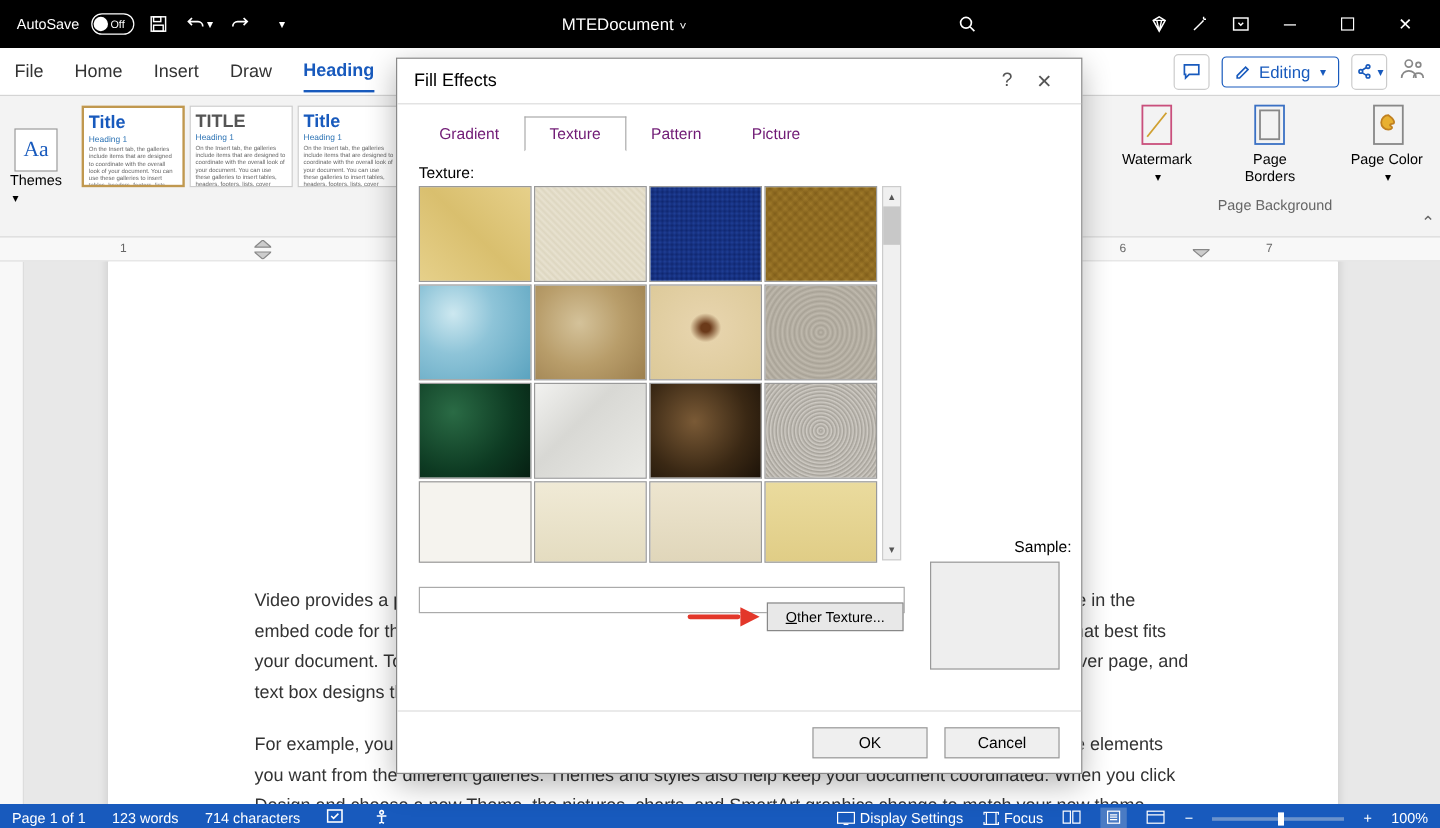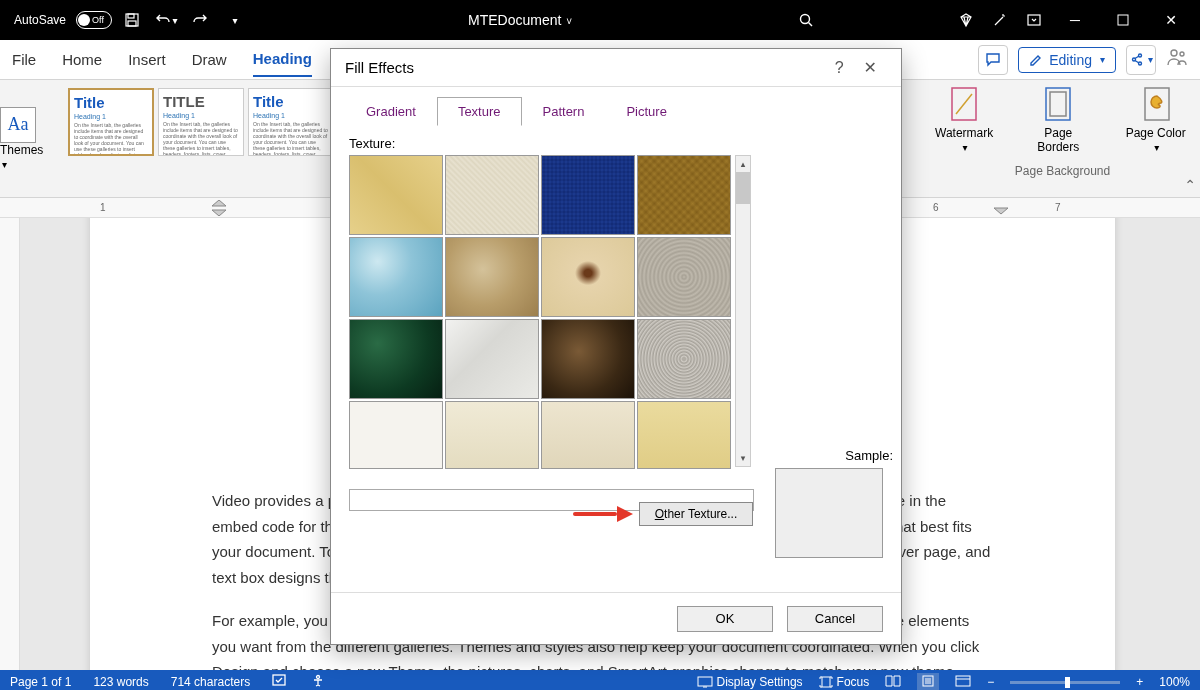--- a/index.html
+++ b/index.html
@@ -13,21 +13,21 @@
 .doc-title{flex:1;text-align:center;font-size:14px}
 .caret{font-size:10px;margin-left:2px}
 .win-btn{width:42px;height:32px;display:flex;align-items:center;justify-content:center;color:#fff}
 .ribbon-tabs{height:40px;background:#fff;display:flex;align-items:center;padding:0 12px;gap:26px;border-bottom:1px solid #d4d4d4}
 .rt{font-size:15px;color:#333;cursor:pointer;padding:8px 0}
 .rt.active{color:#185ABD;font-weight:600;border-bottom:2px solid #185ABD}
 .right-tools{margin-left:auto;display:flex;align-items:center;gap:10px}
 .editing-btn{border:1px solid #185ABD;color:#185ABD;padding:4px 10px;border-radius:4px;display:flex;align-items:center;gap:6px}
 .sq-btn{width:30px;height:30px;border:1px solid #ccc;border-radius:4px;display:flex;align-items:center;justify-content:center;color:#185ABD}
 .ribbon-body{height:118px;background:#f3f3f3;display:flex;border-bottom:1px solid #d4d4d4;position:relative}
-.themes-grp{width:60px;display:flex;flex-direction:column;justify-content:center}
+.themes-grp{width:60px;display:flex;flex-direction:column;align-items:center;justify-content:center}
 .themes-swatch{width:36px;height:36px;border:1px solid #999;background:#fff;display:flex;align-items:center;justify-content:center;font-family:serif;color:#185ABD;font-size:18px}
 .themes-lbl{font-size:12px;margin-top:0}
 .style-gallery{display:flex;gap:4px;padding:8px}
 .style-card{width:86px;height:68px;border:1px solid #ccc;background:#fff;padding:4px;font-size:6px;overflow:hidden}
 .style-card.sel{border:2px solid #c0984f}
 .sc-title{font-size:15px;color:#185ABD;font-weight:600}
 .sc-h1{font-size:7px;color:#2e74b5;margin-top:2px}
 .sc-lines{font-size:5px;color:#666;line-height:1.2;margin-top:2px}
 .page-bg-grp{position:absolute;right:10px;top:6px;width:255px;text-align:center}
 .pb-row{display:flex;justify-content:center;gap:30px}

